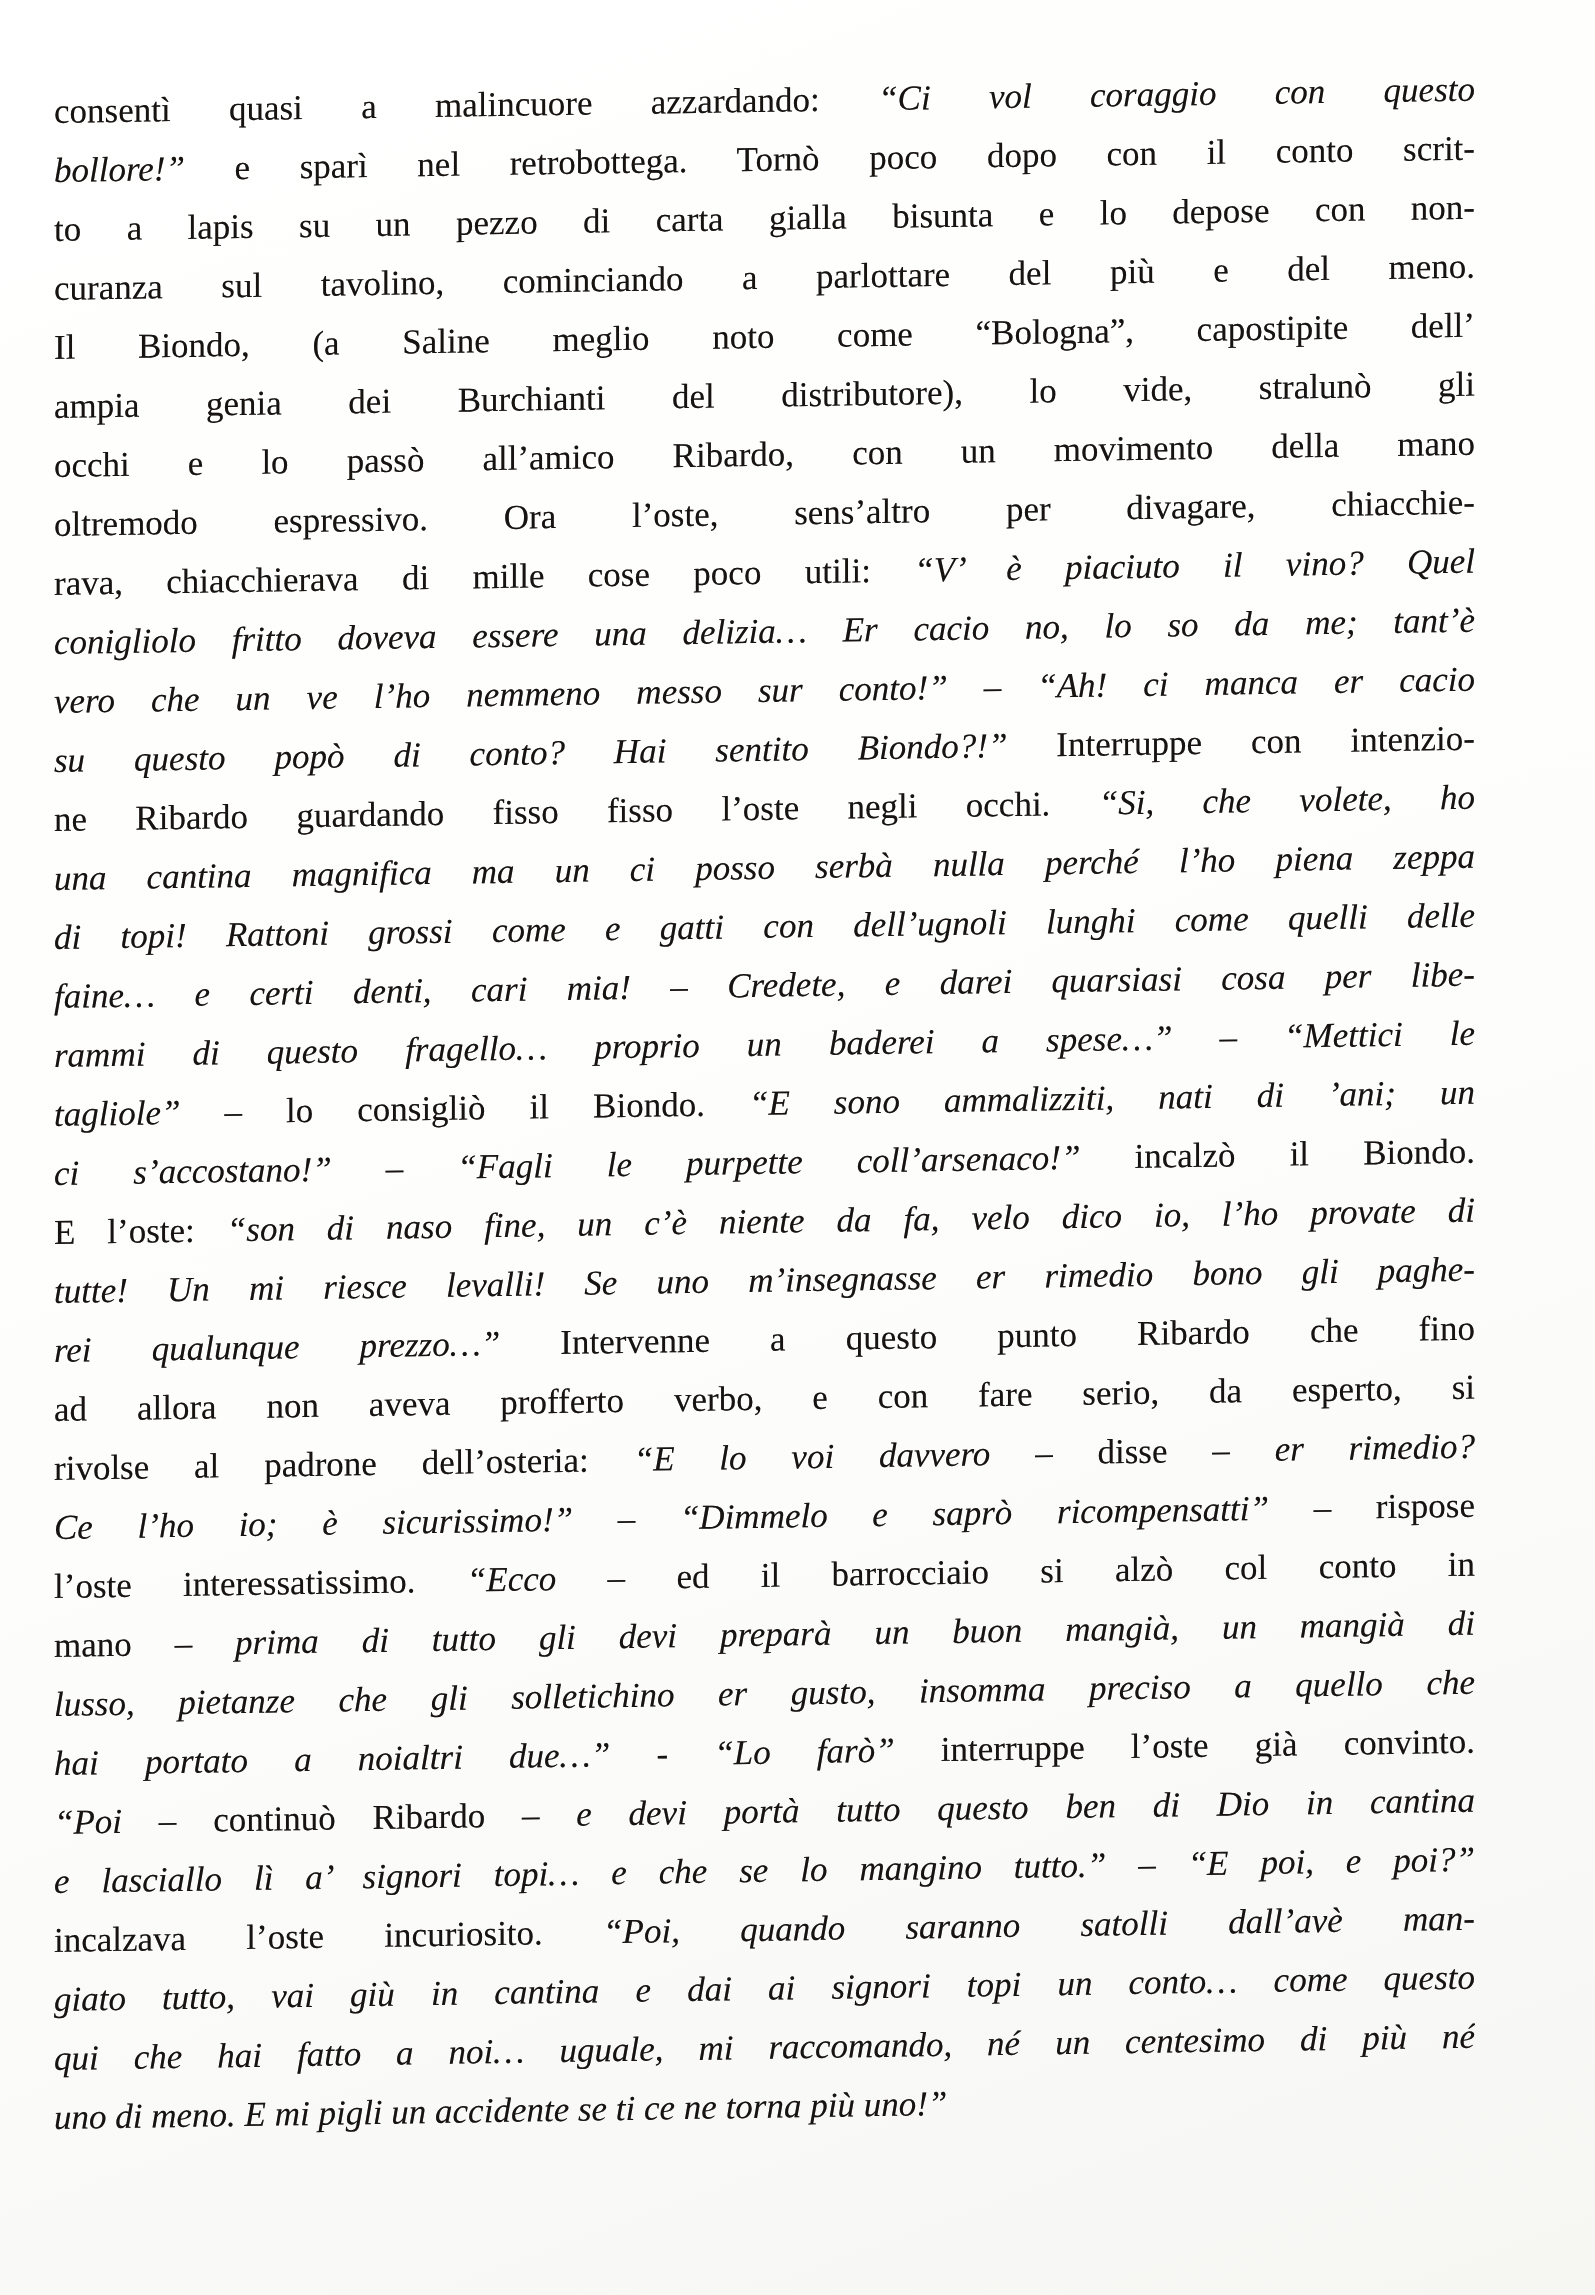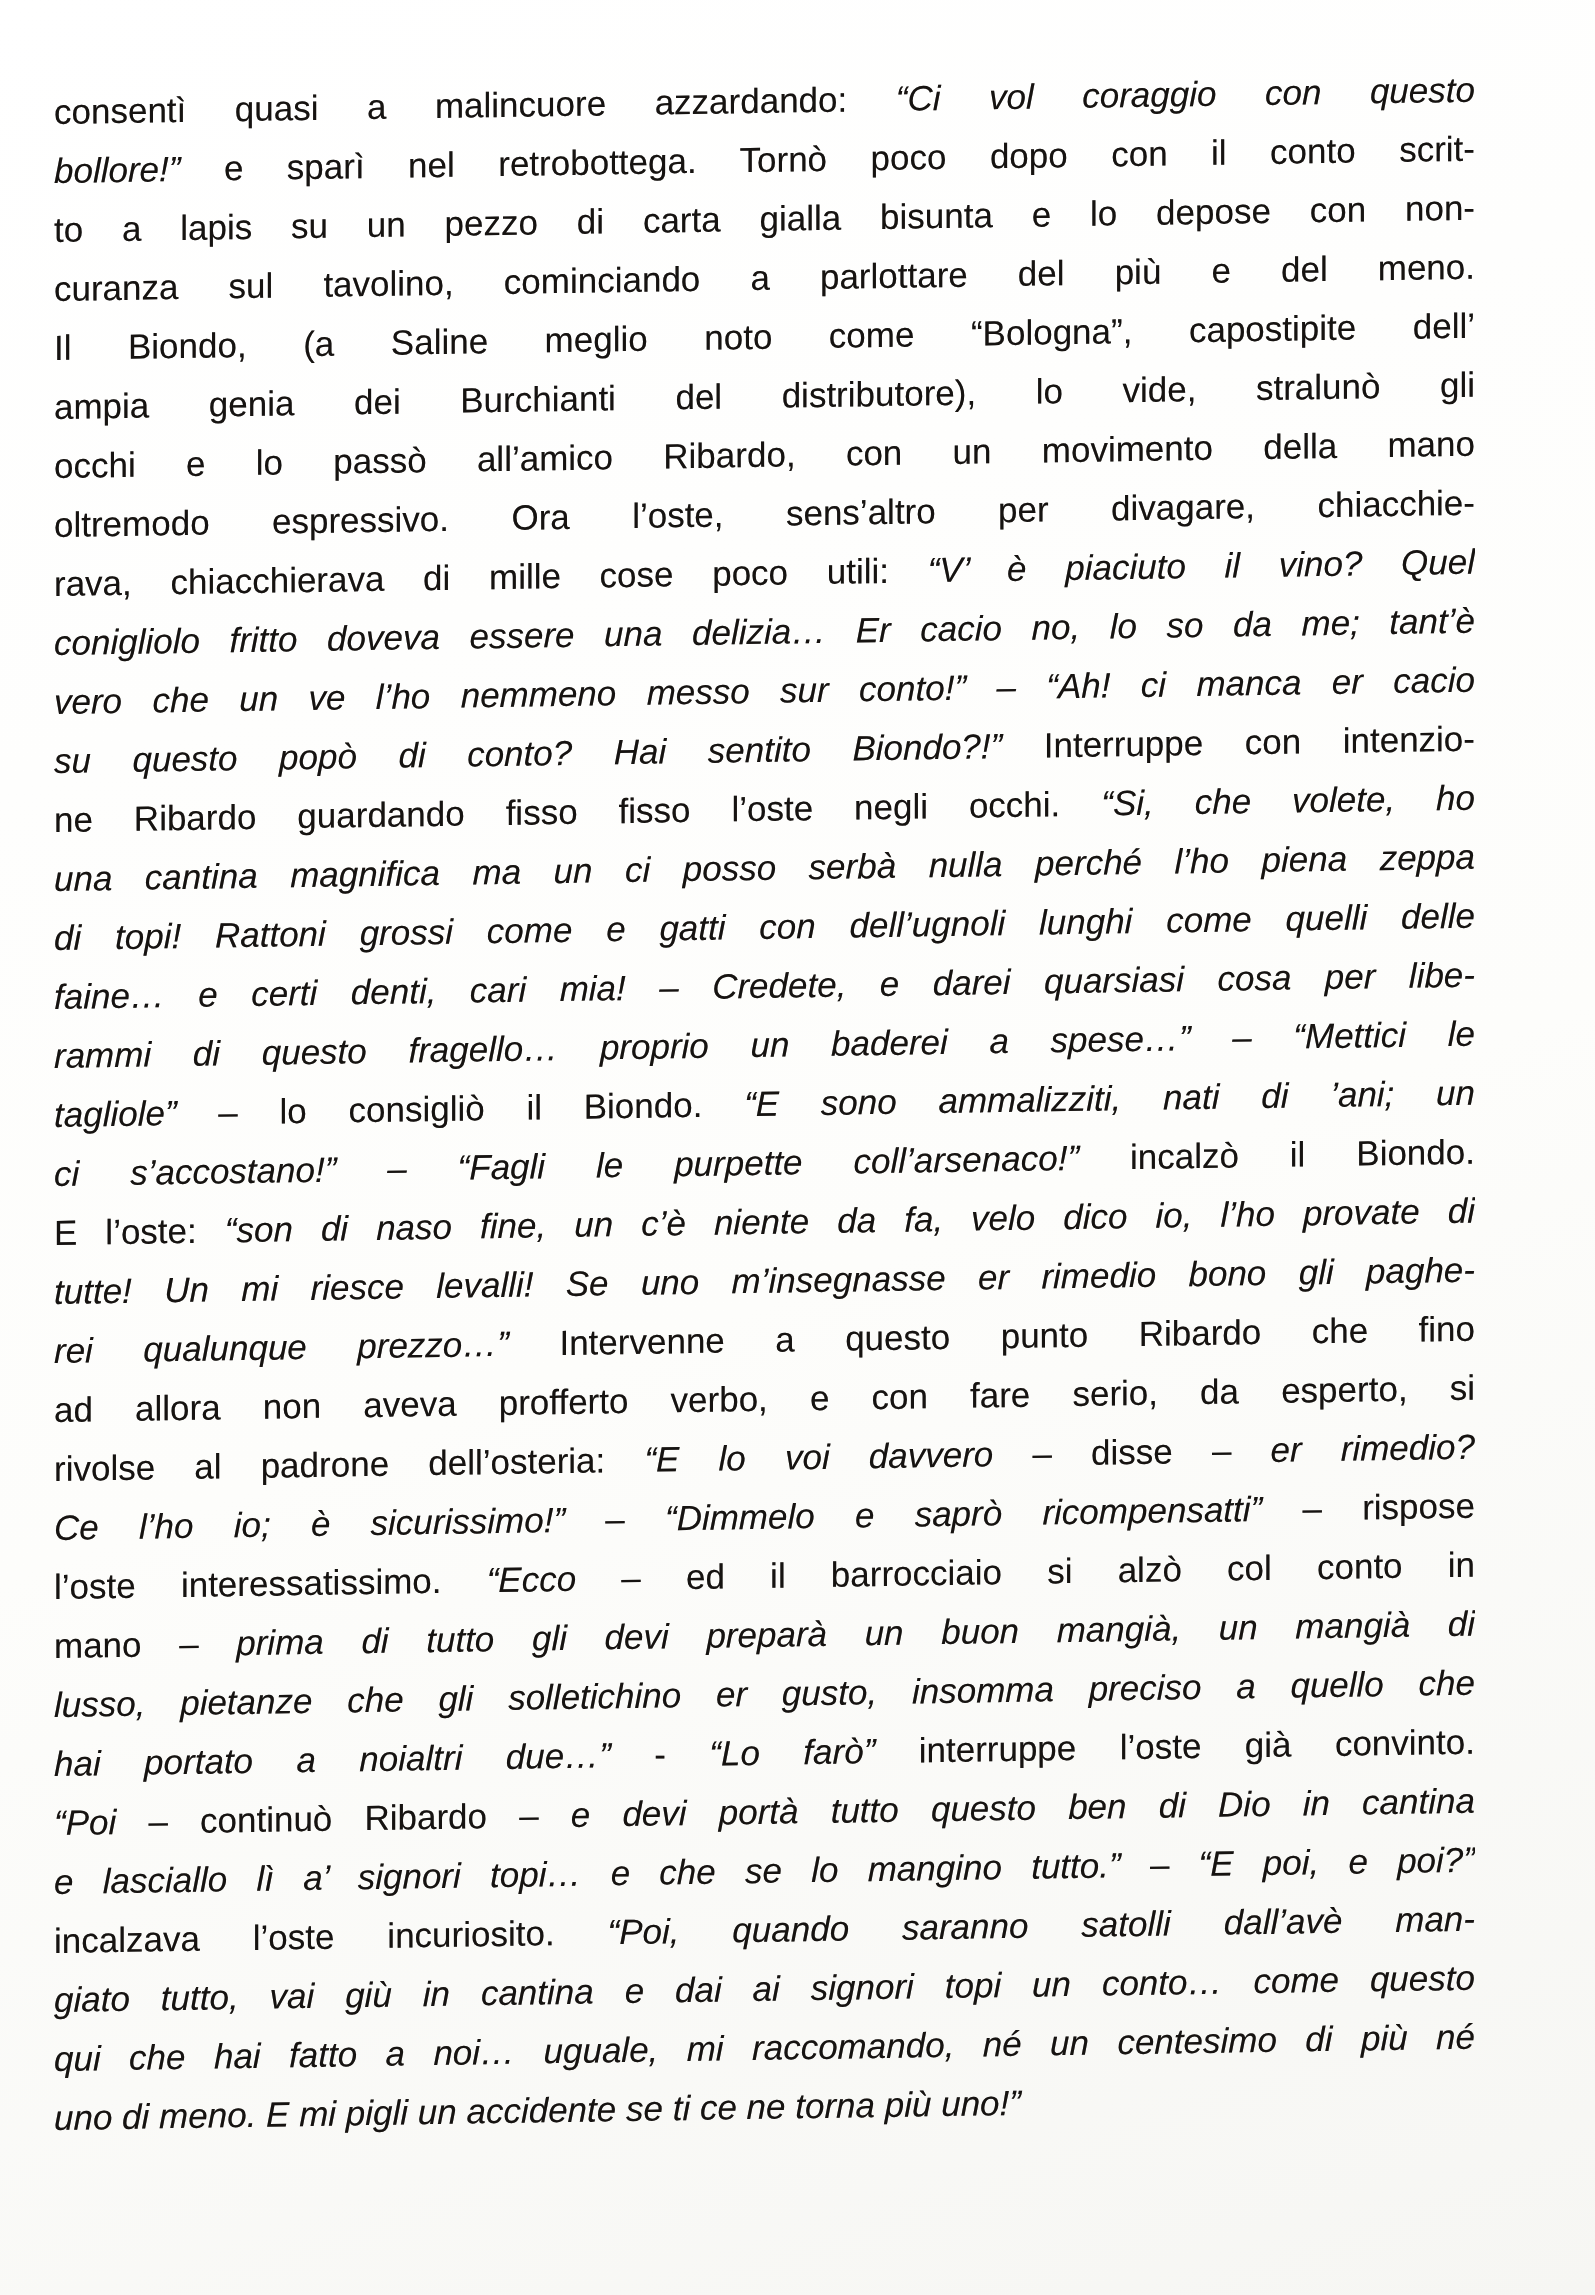--- a/index.html
+++ b/index.html
@@ -6,21 +6,21 @@
     margin: 0;
     padding: 0;
     background: #e8e8e6;
   }
   .page {
     position: relative;
     width: 1596px;
     height: 2295px;
     background: linear-gradient(160deg, #ffffff 0%, #fdfdfb 55%, #f6f6f3 100%);
     overflow: hidden;
-    font-family: Liberation Sans, sans-serif;
+    font-family: Liberation Serif, serif;
   }
   .text-block {
     position: absolute;
     left: 54px;
     top: 82px;
     width: 1421px;
     transform: skewY(-0.9deg);
     transform-origin: 0 0;
     color: #161311;
     font-size: 35px;

